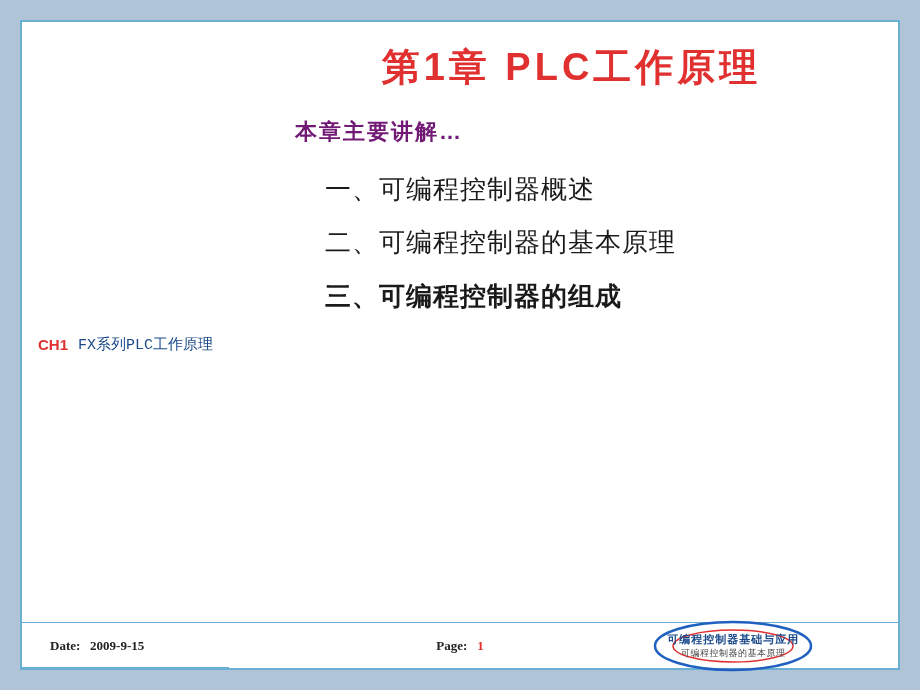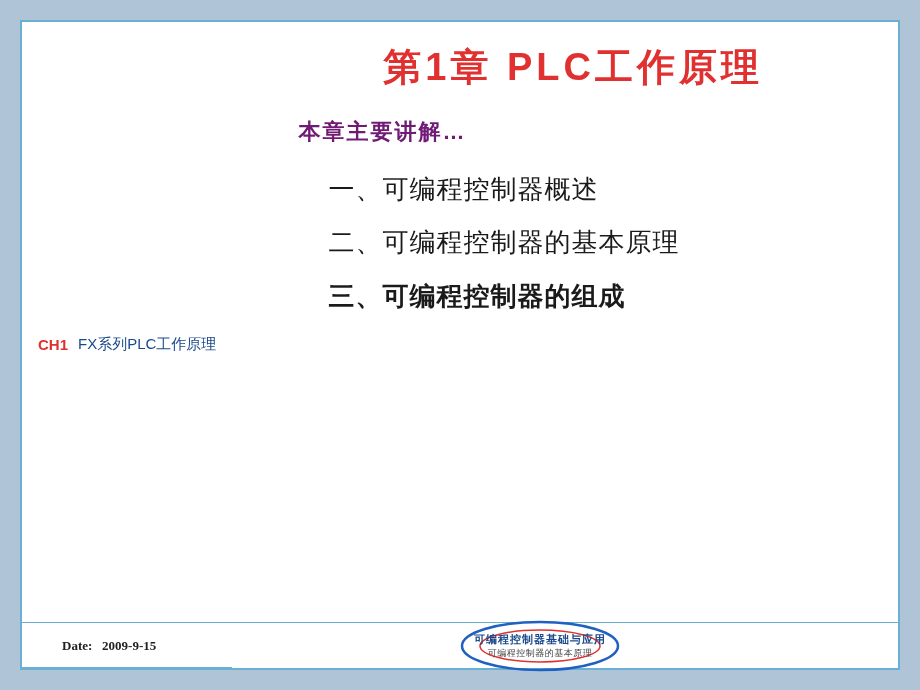--- a/index.html
+++ b/index.html
@@ -37,21 +37,21 @@
       color: #e03030;
       font-weight: bold;
       font-size: 15px;
       font-family: "SimHei", sans-serif;
       margin-right: 10px;
     }
 
     .header-title {
       color: #1a4a8a;
       font-size: 15px;
-      font-family: Liberation Sans, sans-serif;
+      font-family: Liberation Mono, monospace;
     }
 
     
     .content {
       flex: 1;
       padding: 20px 50px 60px 66px;
       display: flex;
       flex-direction: column;
     }
 
@@ -97,21 +97,21 @@
     
     .footer {
       position: absolute;
       bottom: 0;
       left: 0;
       right: 0;
       height: 46px;
       display: flex;
       align-items: center;
       border-top: 1px solid #6ab0d4;
-      padding: 0 40px;
+      padding: 0 28px;
     }
 
     .footer-date {
       font-size: 13px;
       font-weight: bold;
       color: #222;
       flex: 1;
     }
 
     .footer-page {
@@ -122,21 +122,21 @@
       text-align: center;
     }
 
     .footer-page span.page-num {
       color: #e03030;
     }
 
     .footer-logo {
       flex: 1;
       display: flex;
-      justify-content: flex-start;
+      justify-content: center;
       align-items: center;
     }
 
     
     .logo-oval {
       width: 160px;
       height: 52px;
       position: relative;
       display: flex;
       flex-direction: column;
@@ -193,20 +193,25 @@
       <div class="list-item bold-item">三、可编程控制器的组成</div>
     </div>
 
   </div>
 
   <div class="footer">
     <div class="footer-date">
       <span>Date:</span>
       &nbsp;
       <span>2009-9-15</span>
+    </div>
+    <div class="footer-page">
+      <span>Page:</span>
+      &nbsp;
+      <span class="page-num">1</span>
     </div>
     <div class="footer-logo">
       <div class="logo-oval">
         <svg width="160" height="52" viewBox="0 0 160 52">
 
           <ellipse cx="80" cy="26" rx="78" ry="24" fill="none" stroke="#2060c0" stroke-width="2.5"></ellipse>
 
           <ellipse cx="80" cy="26" rx="60" ry="16" fill="none" stroke="#e03030" stroke-width="1.5" stroke-dasharray="none"></ellipse>
         </svg>
         <div class="logo-text-wrapper">

